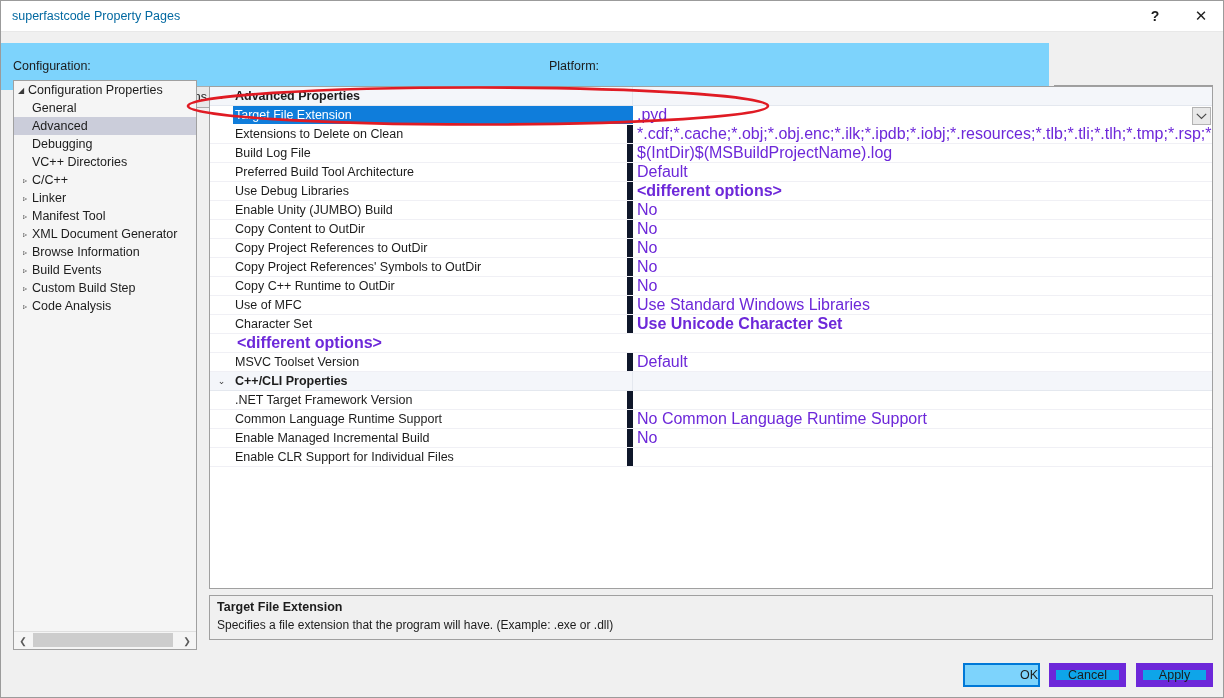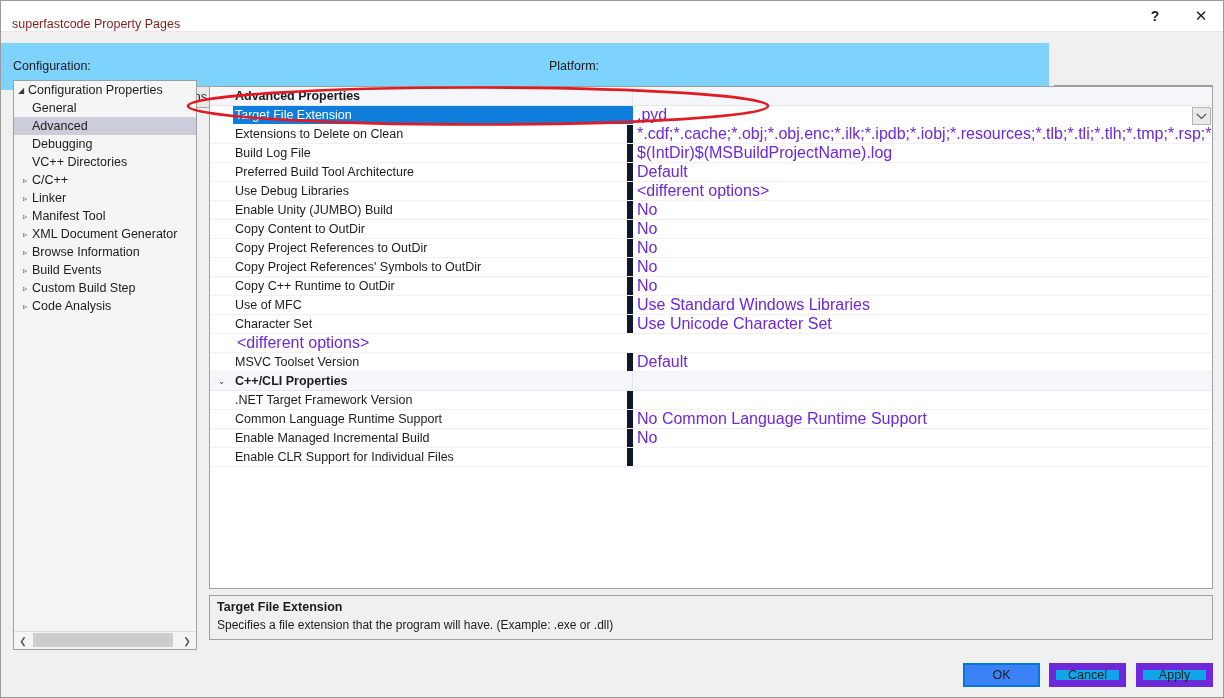--- a/index.html
+++ b/index.html
@@ -21,22 +21,22 @@
   }
 
   
   #titlebar {
     position: absolute; left: 0; top: 0;
     width: 1222px; height: 31px;
     background: #ffffff;
     border-bottom: 1px solid #e8e8e8;
   }
   #title-text {
-    position: absolute; left: 11px; top: 16px;
-    font-size: 12.5px; color: #7f1d1d;
+    position: absolute; left: 11px; top: 8px;
+    font-size: 12.5px; color: #0369a1;
     white-space: nowrap;
   }
   .tb-btn {
     position: absolute; top: 0;
     width: 44px; height: 30px;
     display: flex; align-items: center; justify-content: center;
     cursor: default;
     color: #1c1c1c;
   }
   #help-btn { right: 46px; }
@@ -190,21 +190,21 @@
     border-bottom: 1px solid #e4e8ef;
   }
   .grow.cat .name { font-weight: bold; border-right: 1px solid #e4e8ef; }
   .grow.cat .val { background: #f4f6fa; }
   .grow.sel .name {
     background: #0f7ddb;
     color: #ffffff;
     border-right: none;
   }
   .grow.sel { border-bottom: 1px solid #ffffff; }
-  .val.bold { font-weight: normal; }
+  .val.bold { font-weight: bold; }
 
   #sel-drop-btn {
     position: absolute; right: 1px; top: 20px;
     width: 19px; height: 18px;
     background: #e9e9e9;
     border: 1px solid #b3b3b3;
     display: flex; align-items: center; justify-content: center;
     color: #4a4a4a;
     cursor: default;
     z-index: 5;
@@ -235,21 +235,22 @@
     background: #0ea5e9;
     border: 7px solid #6d28d9;
     font-size: 12.5px; color: #1c1c1c;
     display: flex; align-items: center; justify-content: center;
     cursor: default;
     font-family: "Liberation Sans", sans-serif;
   }
   #ok-btn {
     left: 962px;
     border: 2px solid #0078d7;
-    background: #3b82f6;
+    background: #7dd3fc;
+    justify-content: flex-end;
   }
   #cancel-btn { left: 1048px; }
   #apply-btn  { left: 1135px; }
 
   
   #annot {
     position: absolute; left: 182px; top: 82px;
     width: 600px; height: 46px;
     pointer-events: none;
     z-index: 20;

